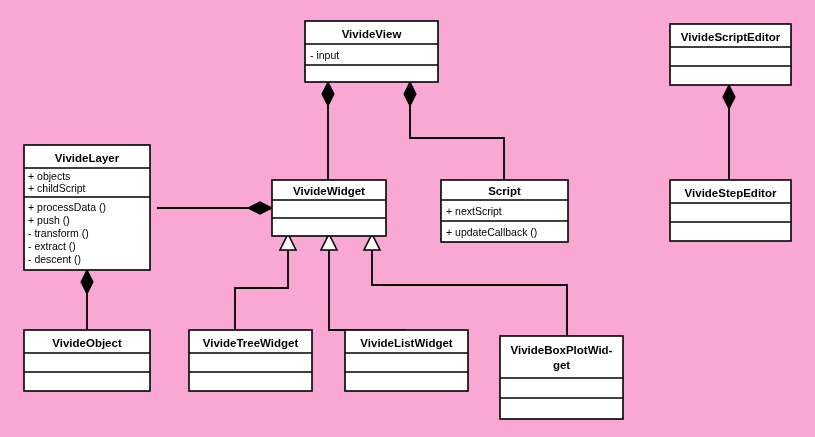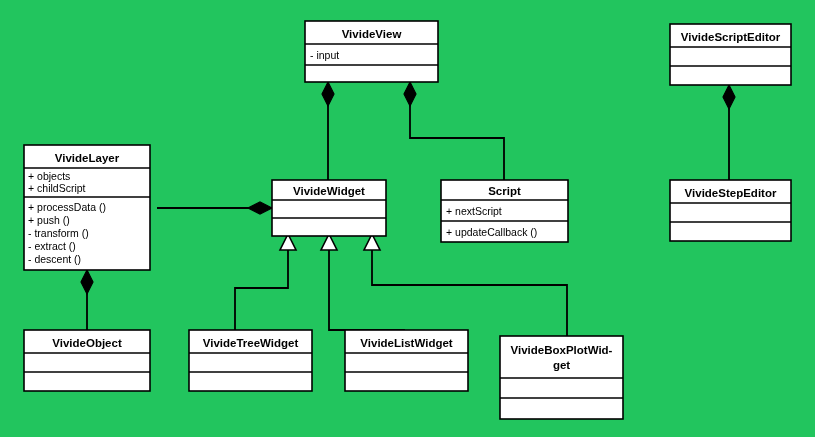--- a/index.html
+++ b/index.html
@@ -4,21 +4,21 @@
 <style>
   html, body {
     margin: 0;
     padding: 0;
     background: #ffffff;
   }
   #diagram-root {
     position: relative;
     width: 815px;
     height: 437px;
-    background: #22c55e;
+    background: #f9a8d4;
     font-family: "Liberation Sans", sans-serif;
     overflow: hidden;
   }
   svg.uml-canvas {
     position: absolute;
     left: 0;
     top: 0;
     width: 815px;
     height: 437px;
     display: block;

